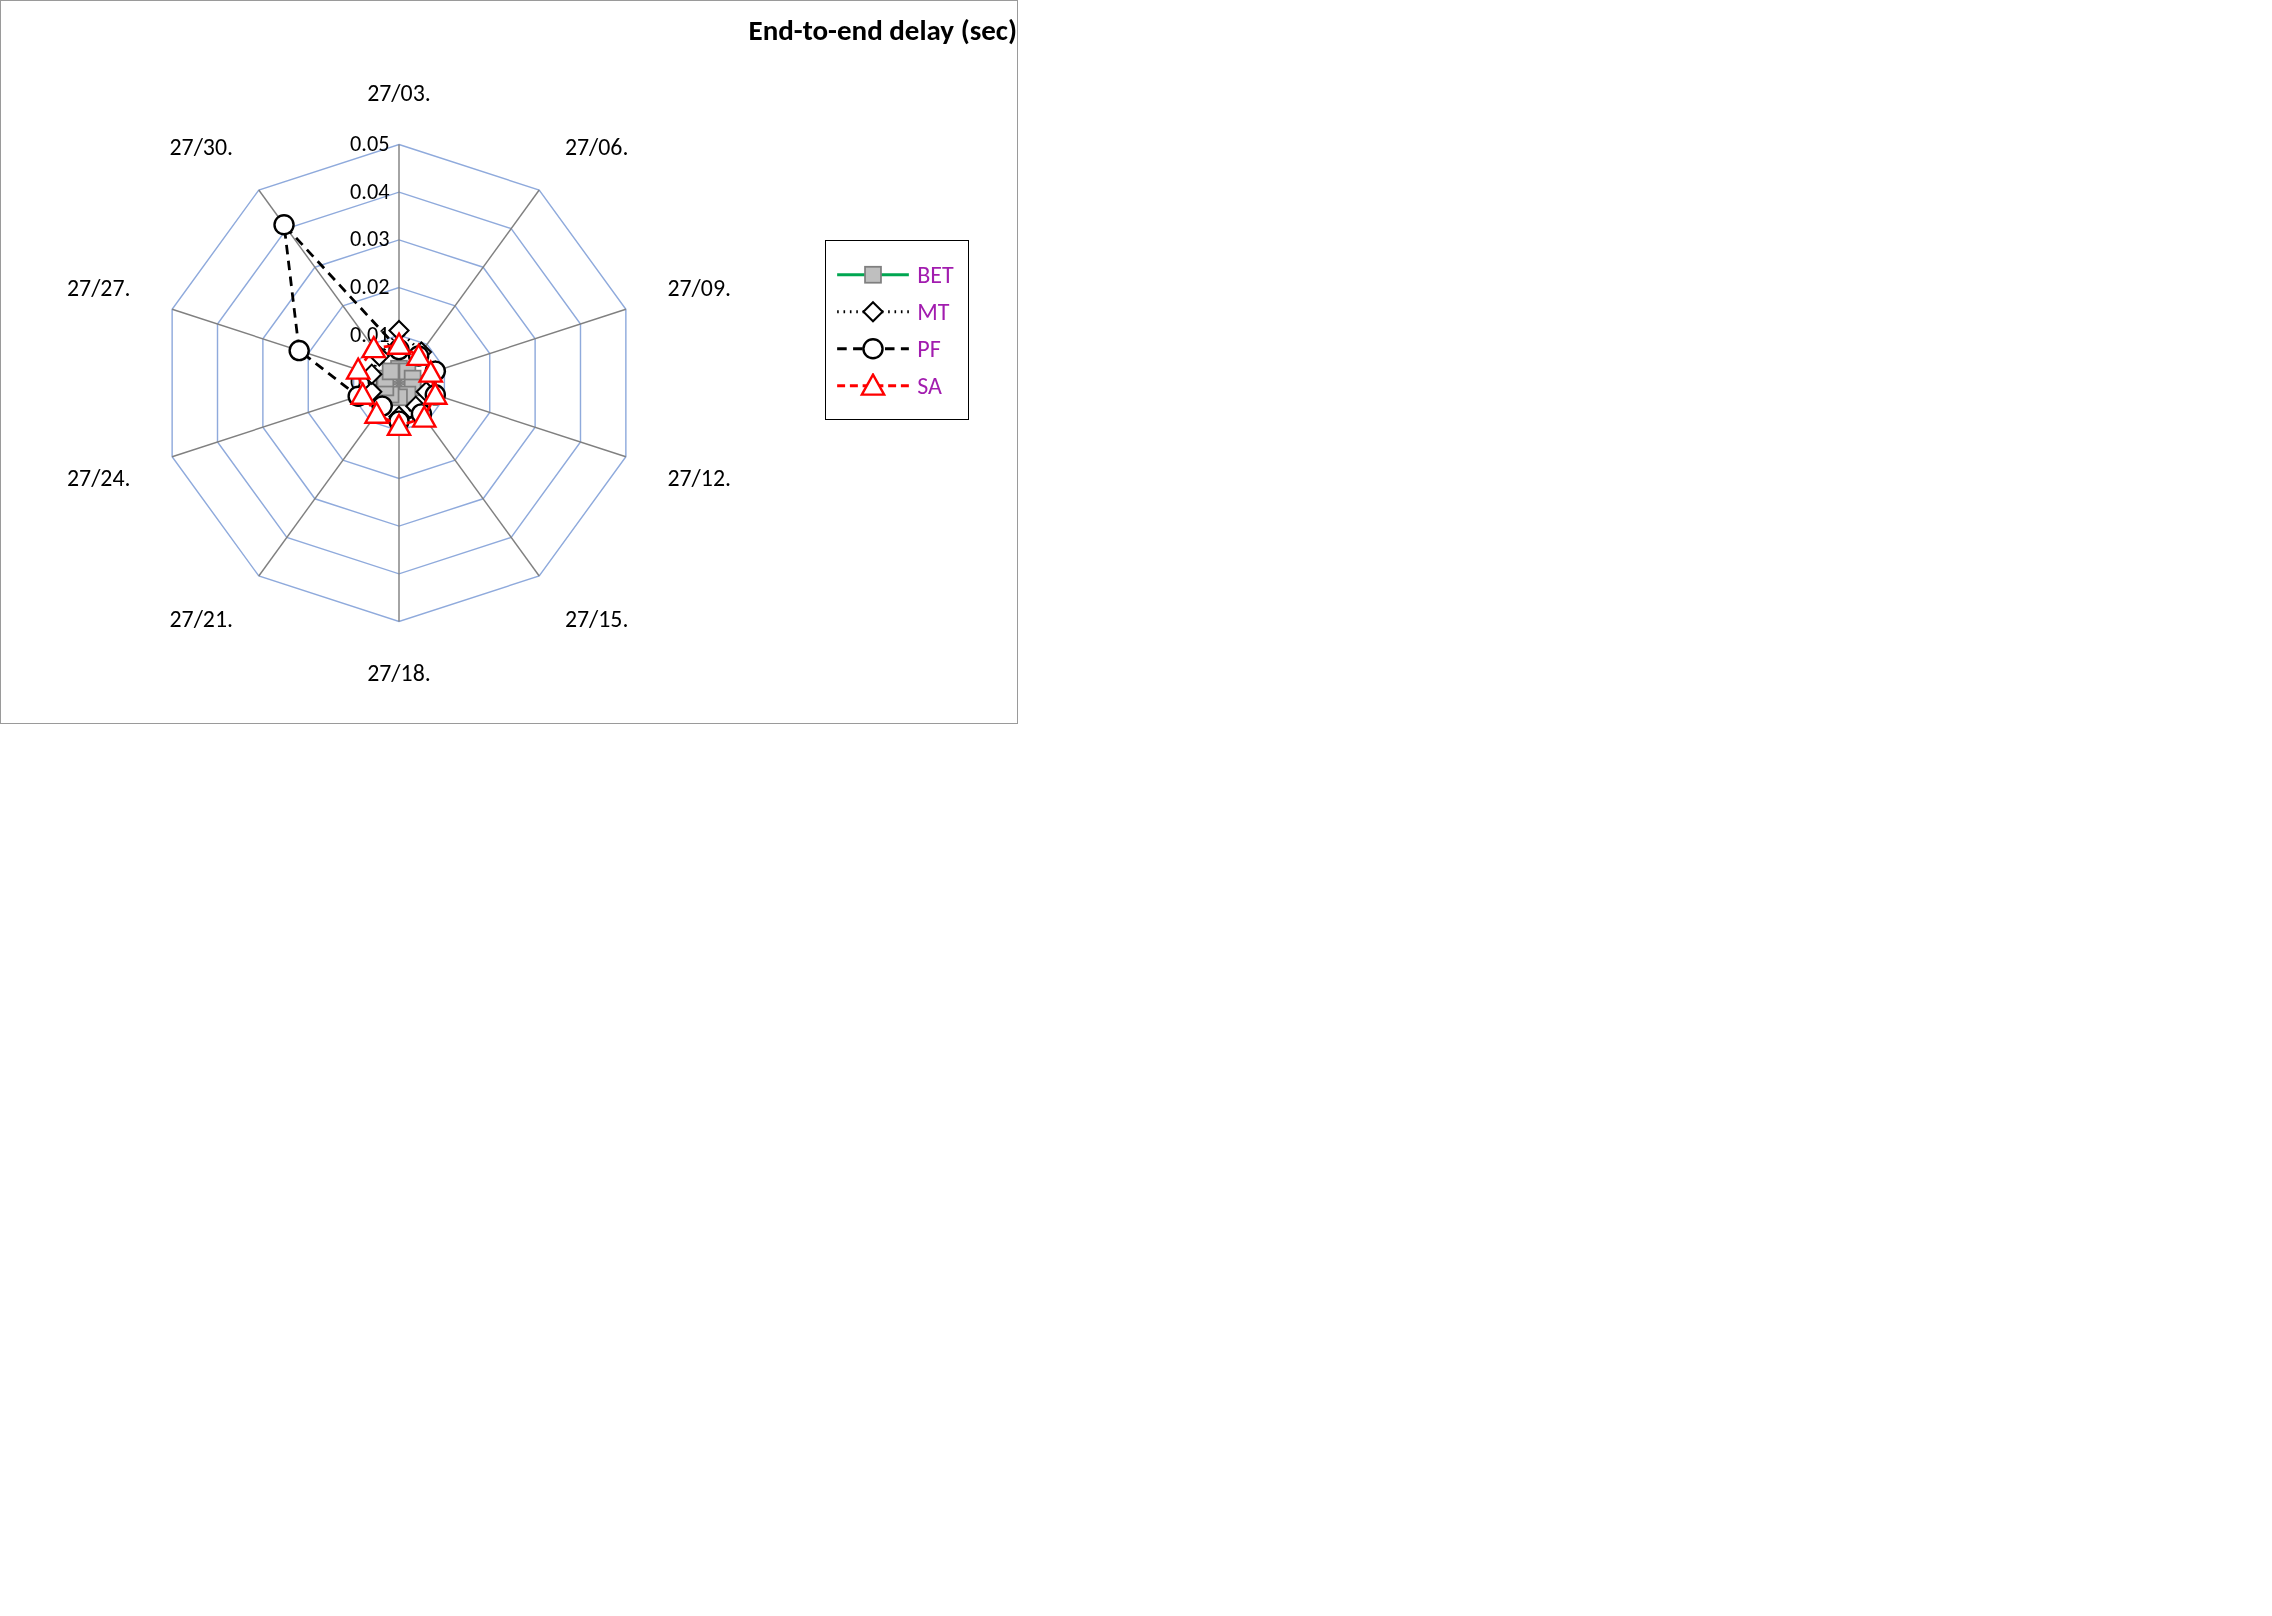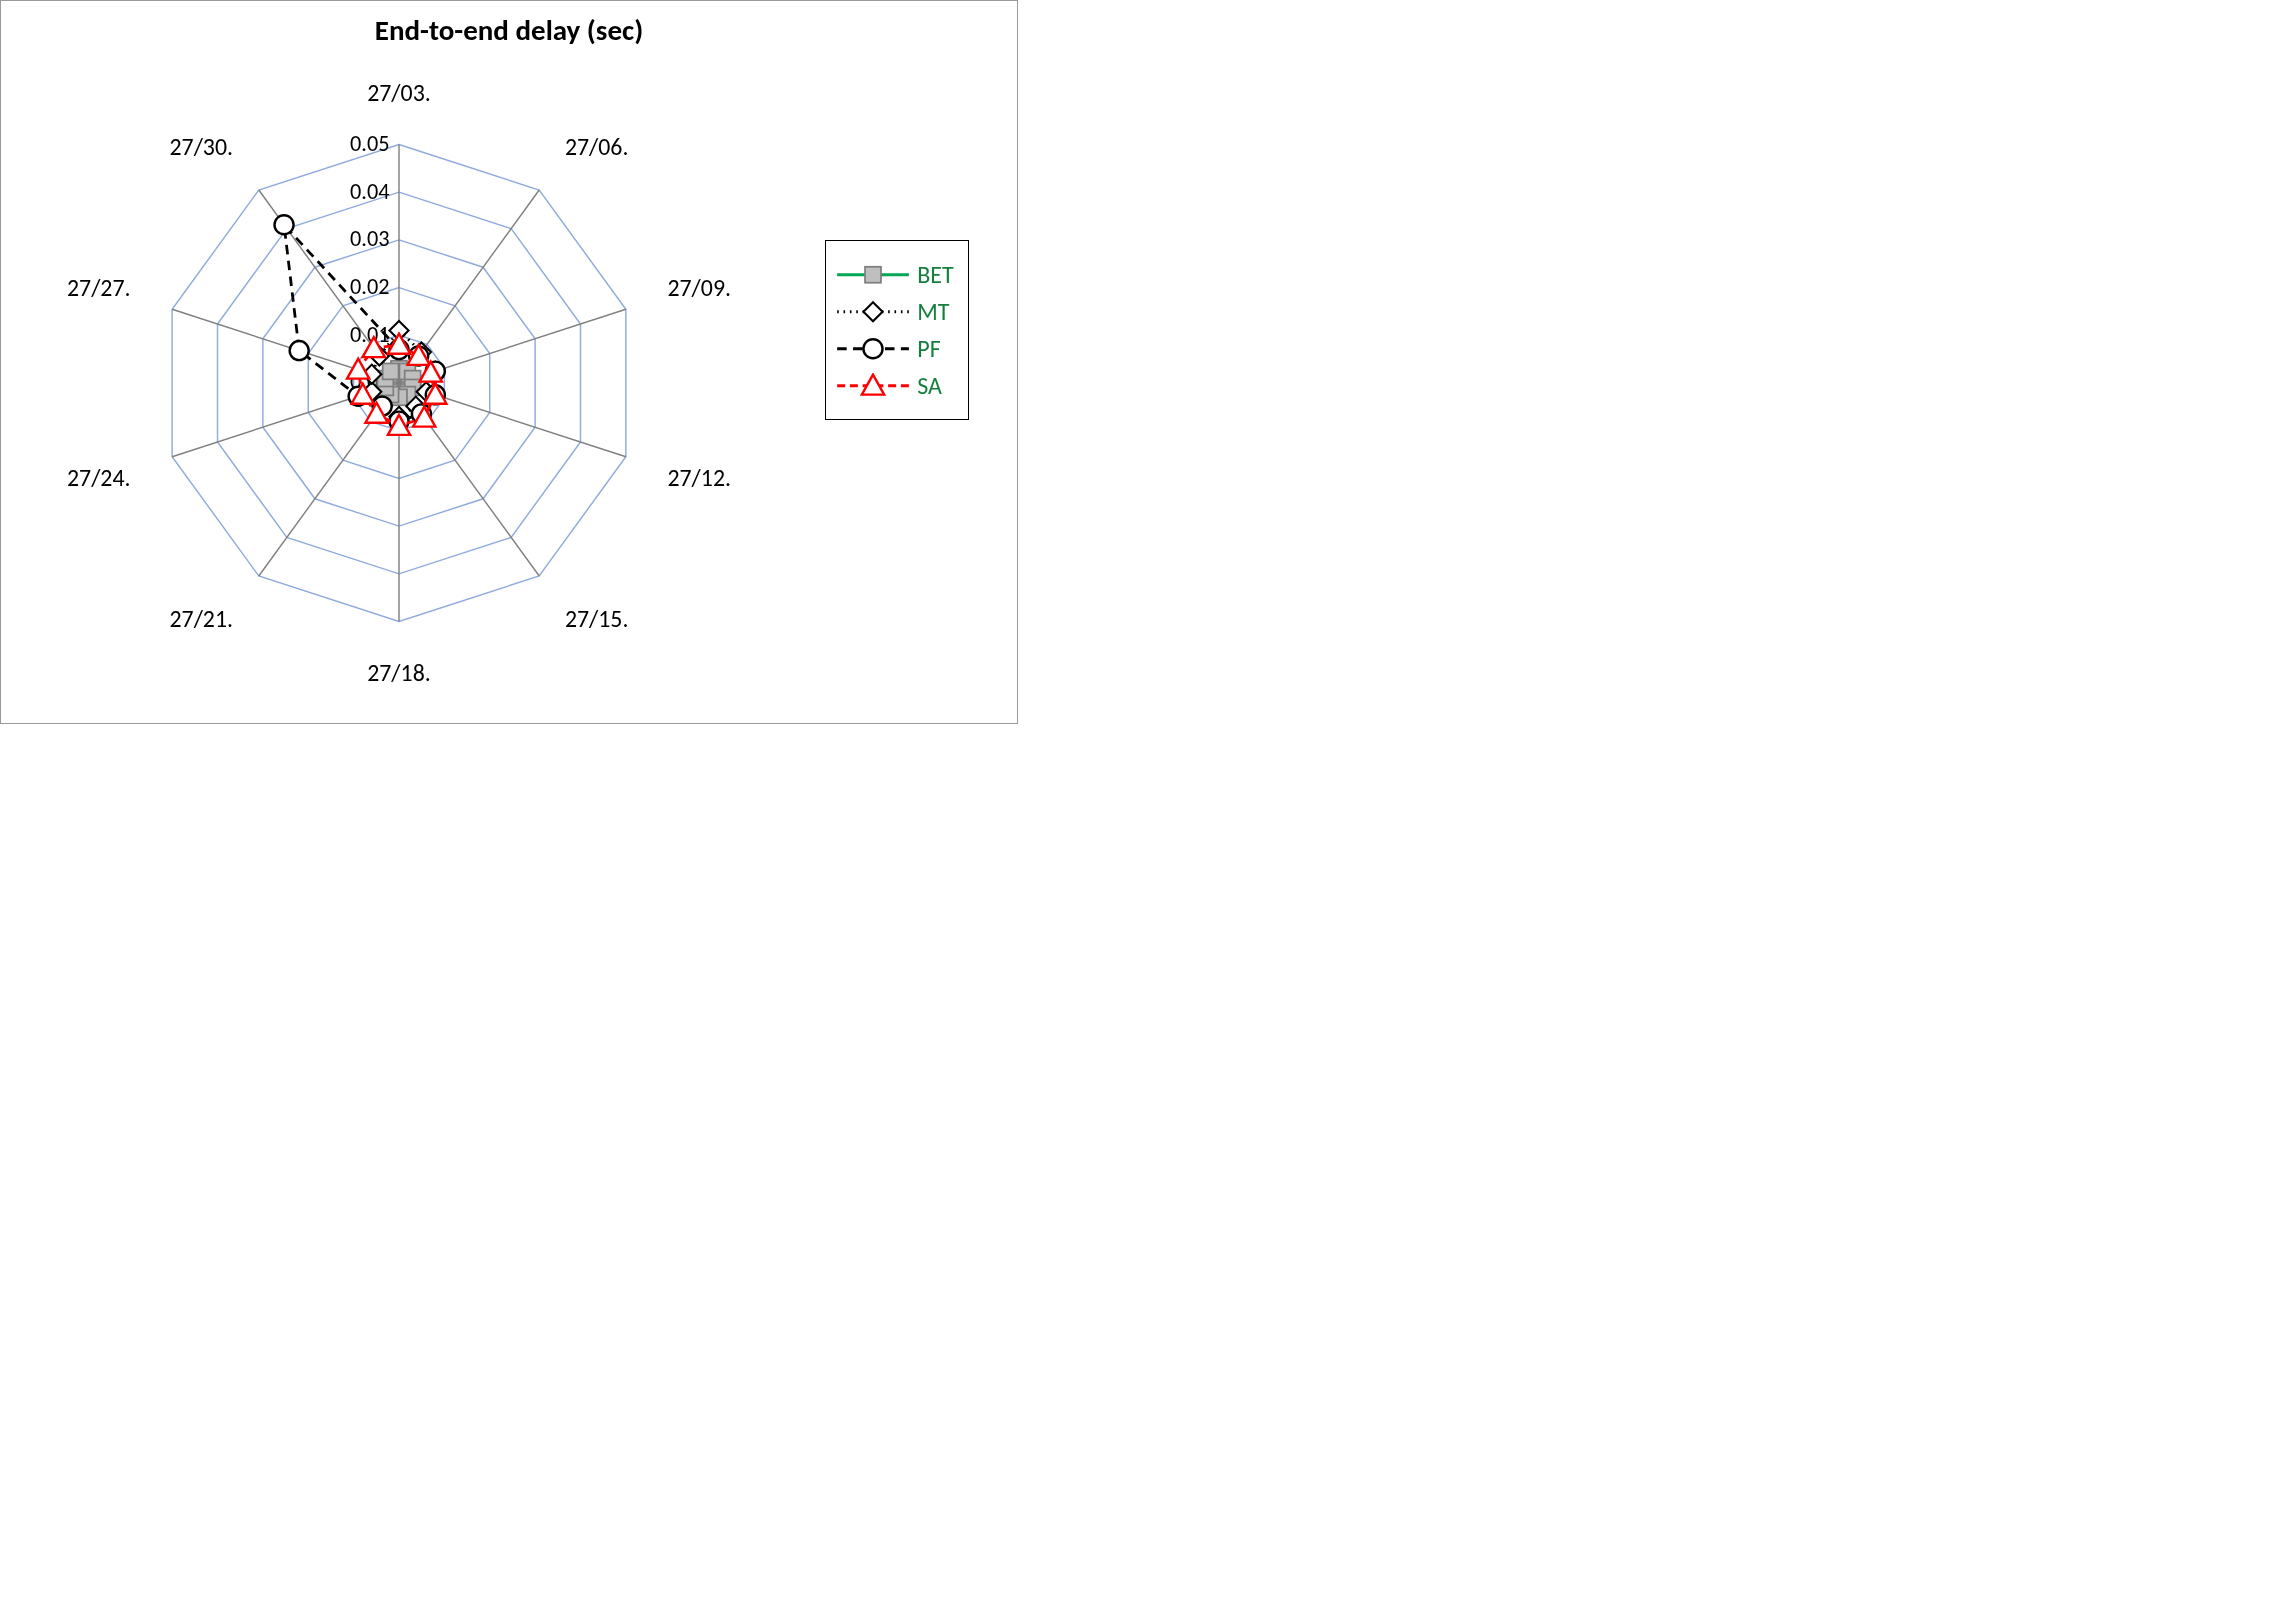--- a/index.html
+++ b/index.html
@@ -14,21 +14,21 @@
     height: 724px;
     border: 1.6px solid #9a9a9a;
     position: relative;
     background: #ffffff;
   }
   .title {
     position: absolute;
     top: 11px;
     left: 0;
     width: 100%;
-    text-align: center;
+    text-align: right;
     font-weight: bold;
     font-size: 29px;
     color: #000;
   }
   svg.radar {
     position: absolute;
     left: 32px;
     top: 56px;
   }
   .legend-box {
@@ -37,21 +37,21 @@
     top: 239px;
     border: 1.6px solid #000;
     background: #fff;
     padding: 11px 14.3px 11px 11px;
   }
   .legend-row {
     display: flex;
     align-items: center;
     gap: 8px;
     font-size: 24px;
-    color: #15803d;
+    color: #a21caf;
     margin: 8px 0;
   }
   .legend-swatch {
     width: 72px;
     height: 25.5px;
     position: relative;
   }
   .legend-swatch svg { position:absolute; inset:0; }
   .axis-label { font-size: 30px; fill: #000; }
   .ring-label { font-size: 28px; fill: #000; }

